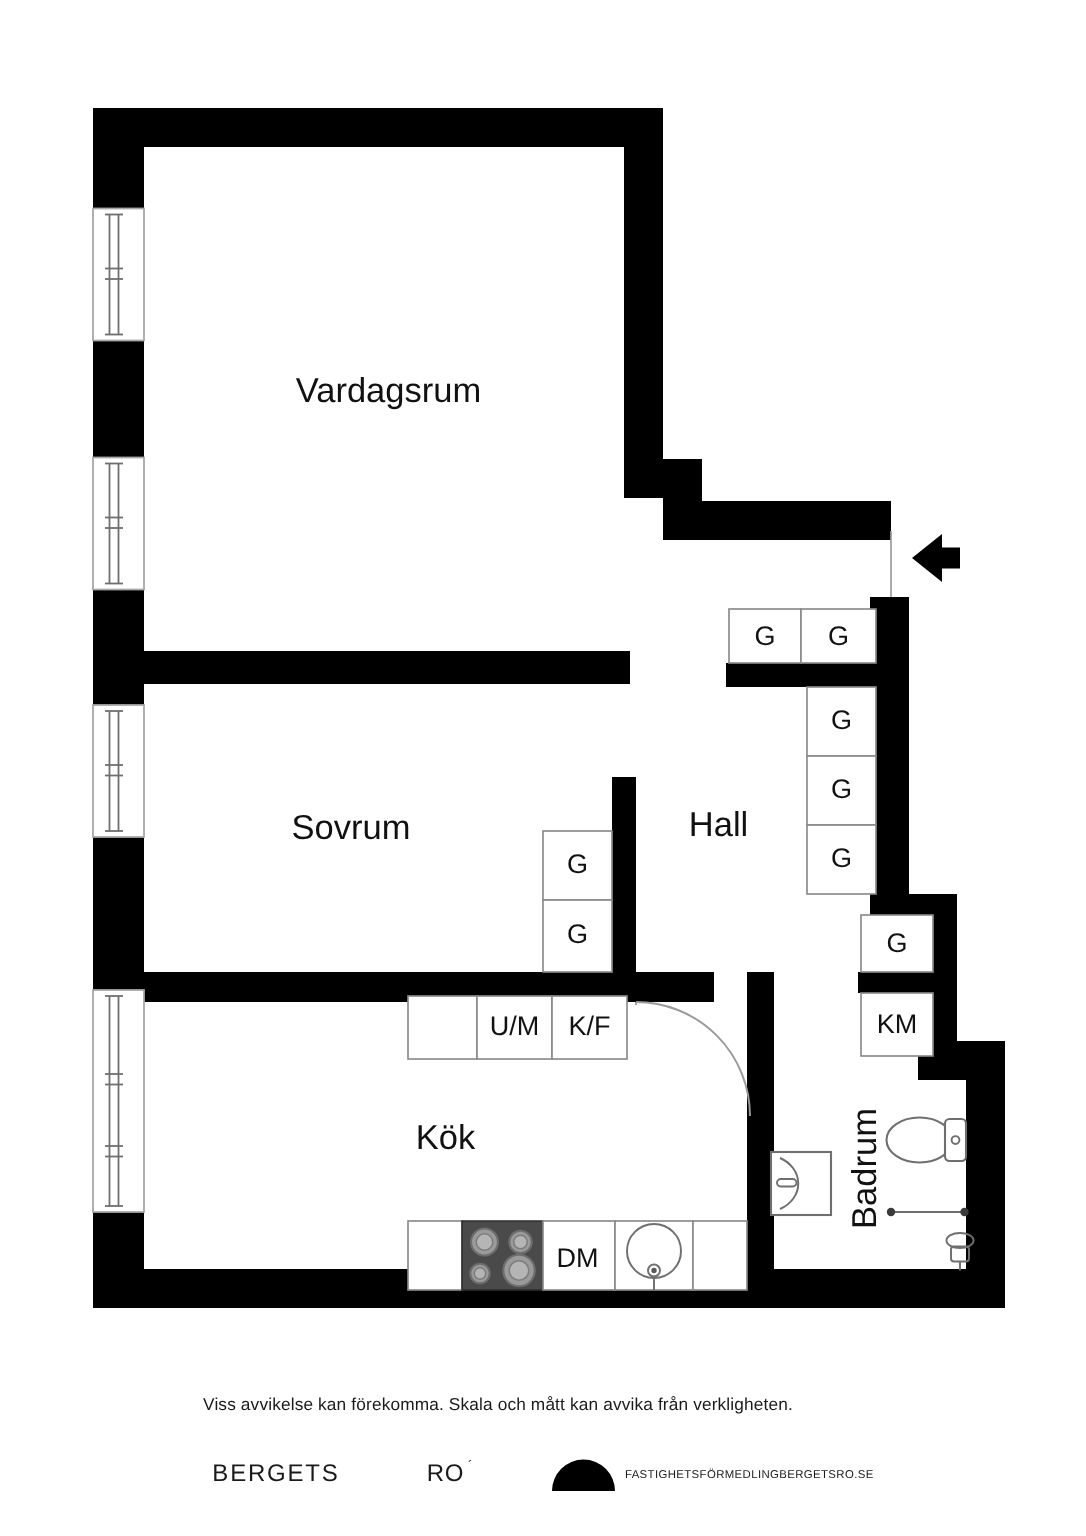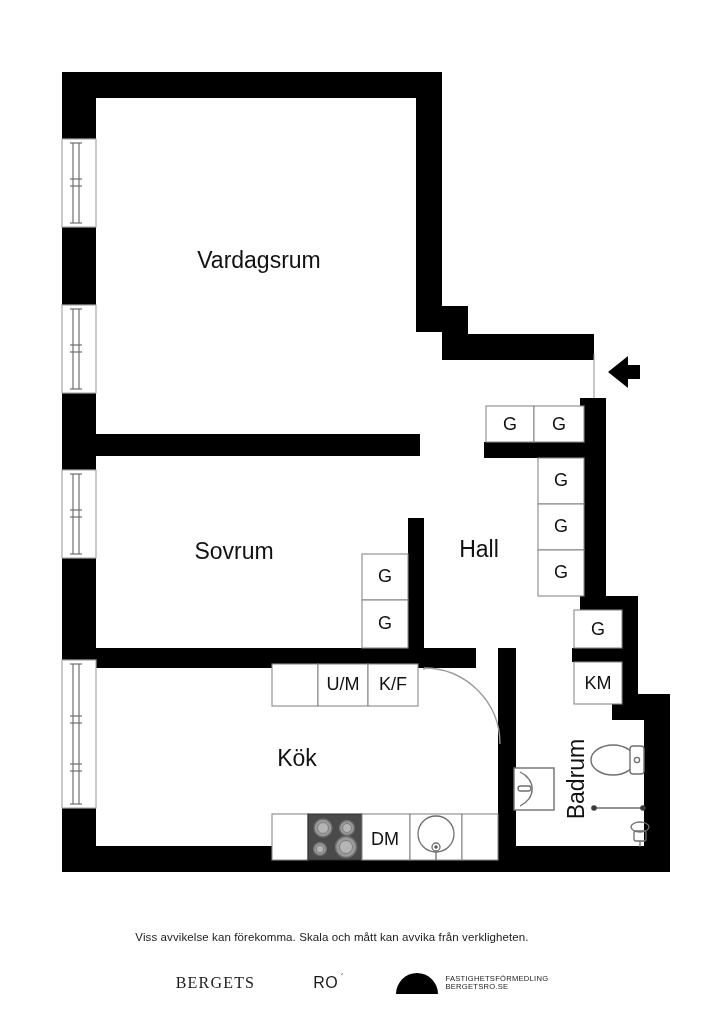--- a/index.html
+++ b/index.html
@@ -120,21 +120,21 @@
     height: 40px;
     display: flex;
     align-items: center;
     justify-content: center;
     gap: 58px;
   }
   .brand-bergets {
     font-size: 16px;
     letter-spacing: 1.2px;
     color: #1a1a1a;
-    font-family: Liberation Serif, serif;
+    font-family: Liberation Sans, sans-serif;
   }
   .brand-ro {
     font-size: 16px;
     letter-spacing: 0.6px;
     color: #1a1a1a;
     font-family: "Liberation Sans", sans-serif;
     position: relative;
     text-align: center;
   }
   .brand-ro .tick {
@@ -150,21 +150,20 @@
     gap: 7px;
   }
   .logo-dome {
     width: 42px;
     height: 21px;
     background: #000000;
     border-radius: 21px 21px 0 0;
   }
   .logo-text {
     display: flex;
-    flex-direction: column;
     line-height: 1.12;
   }
   .logo-text span {
     font-size: 7.6px;
     letter-spacing: 0.25px;
     color: #1a1a1a;
     font-family: "Liberation Sans", sans-serif;
   }
 </style>
 </head>

